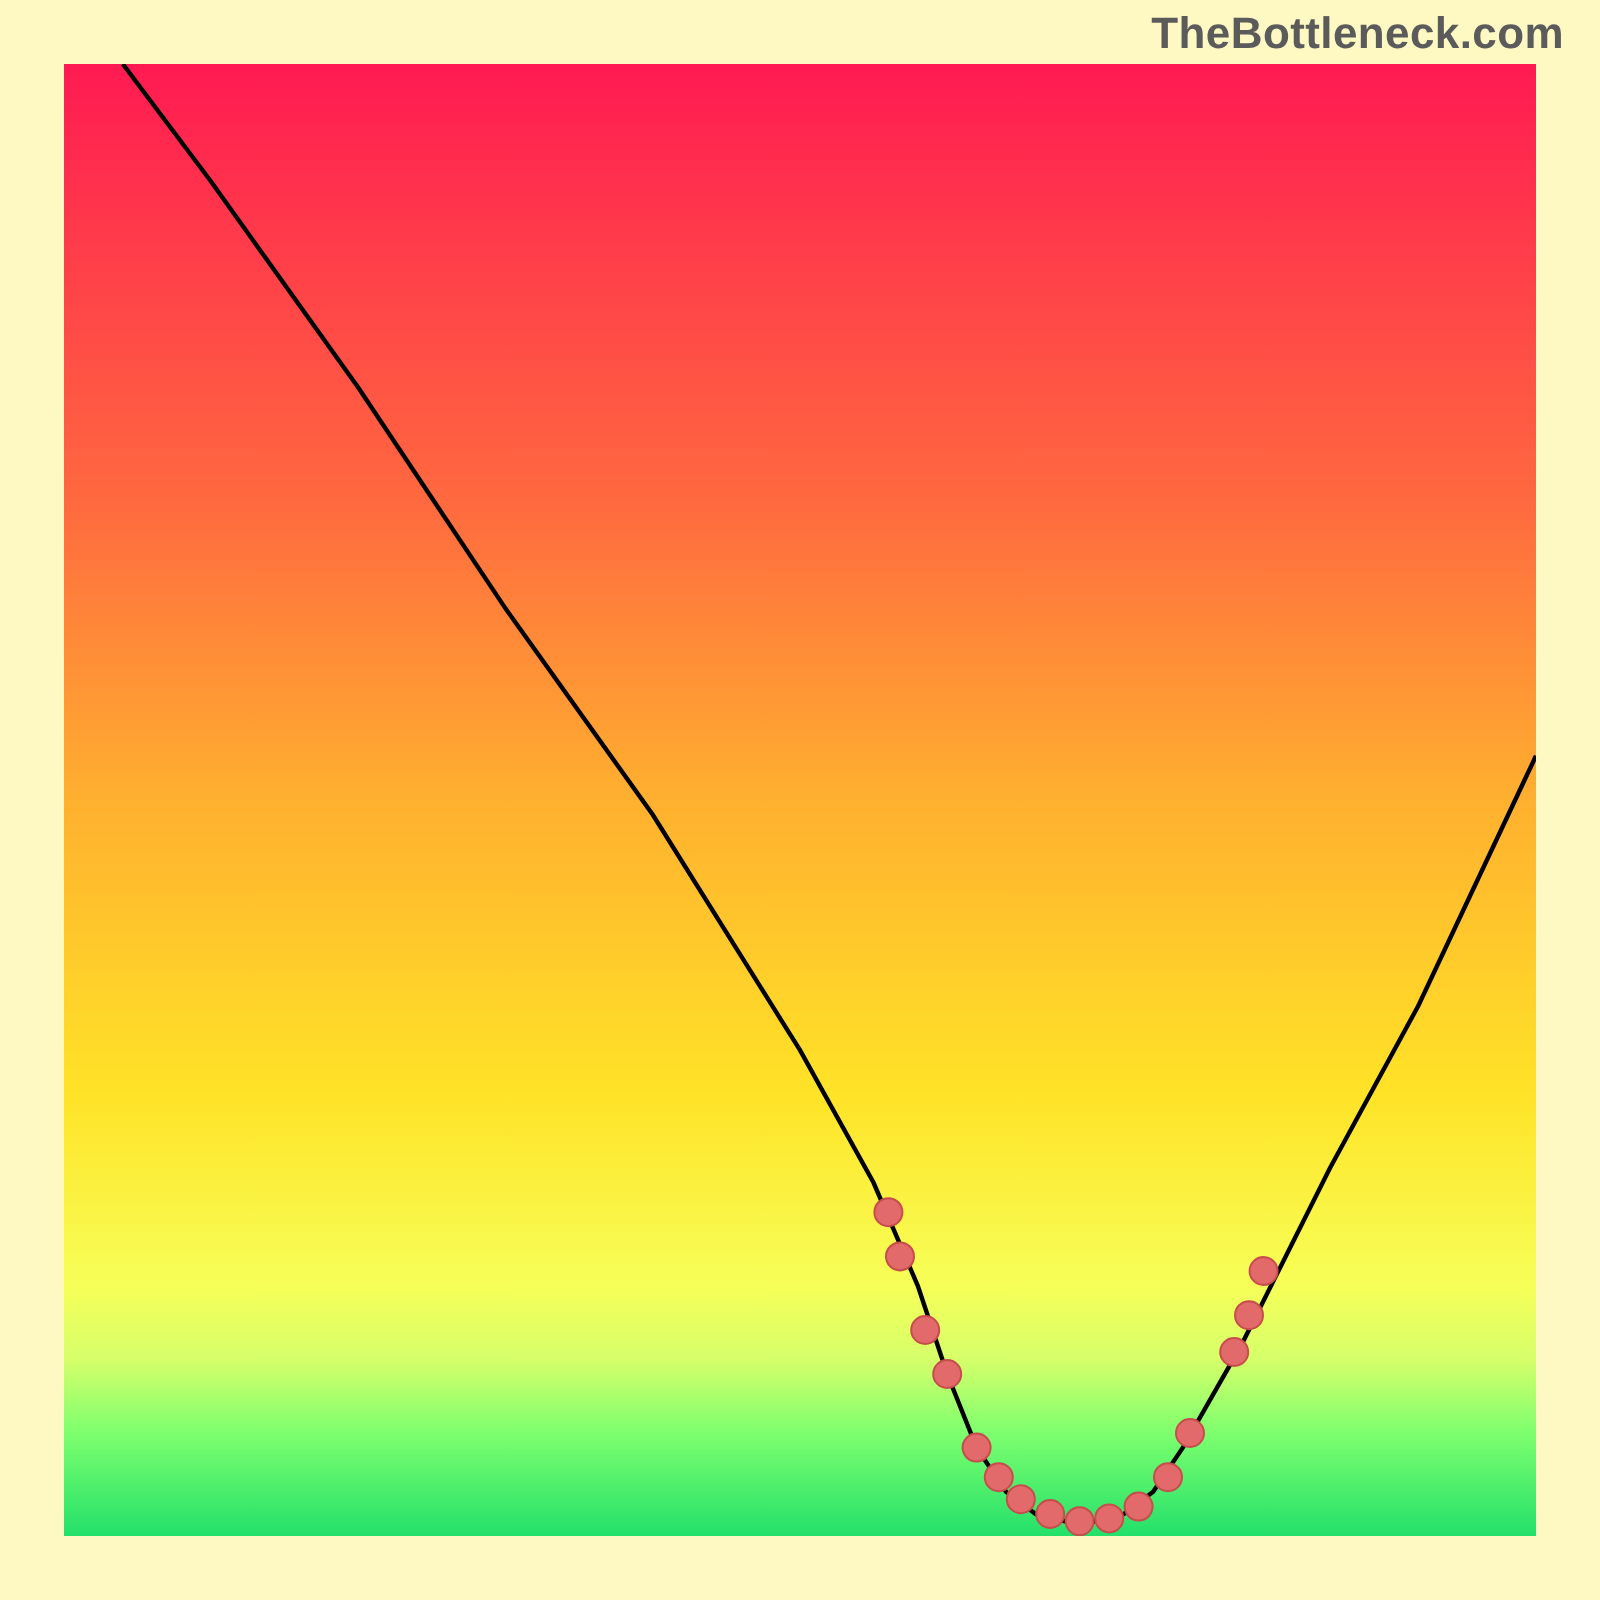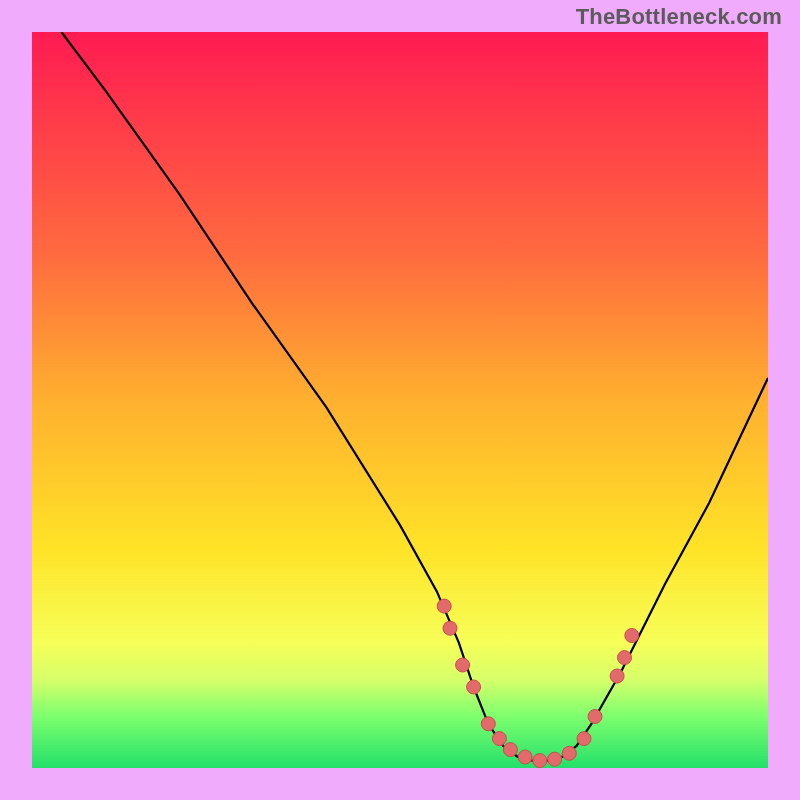--- a/index.html
+++ b/index.html
@@ -10,21 +10,21 @@
     background: #000;
     overflow: hidden;
     font-family: Arial, Helvetica, sans-serif;
   }
   .frame {
     position: absolute;
     top: 0;
     left: 0;
     width: 800px;
     height: 800px;
-    background: #f0abfc;
+    background: #fef9c3;
   }
   .watermark {
     position: absolute;
     top: 4px;
     right: 18px;
     color: #5b5b5b;
     font-size: 22px;
     font-weight: 600;
     letter-spacing: 0.2px;
     user-select: none;

